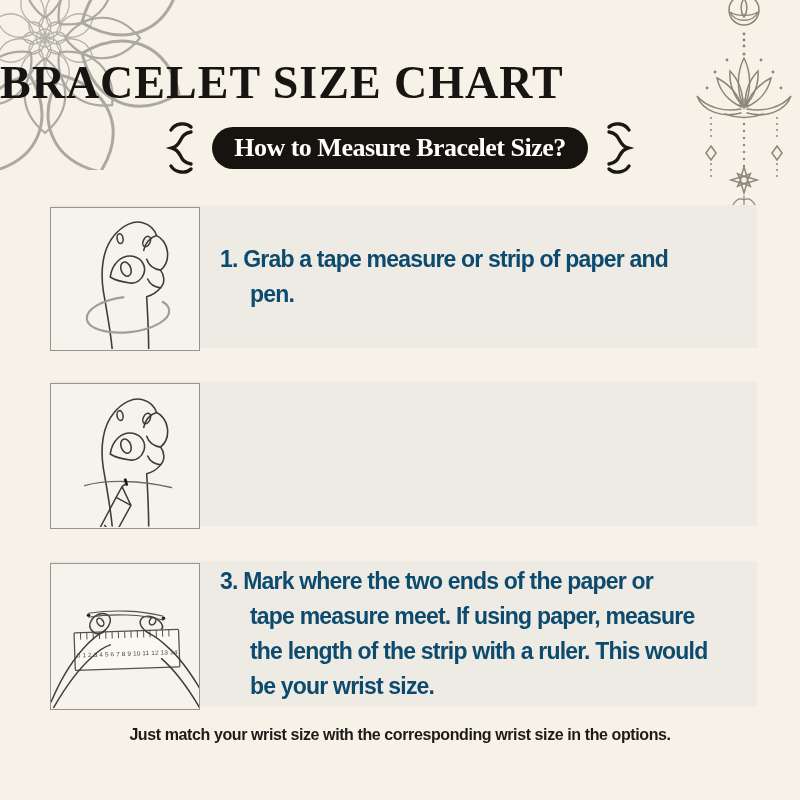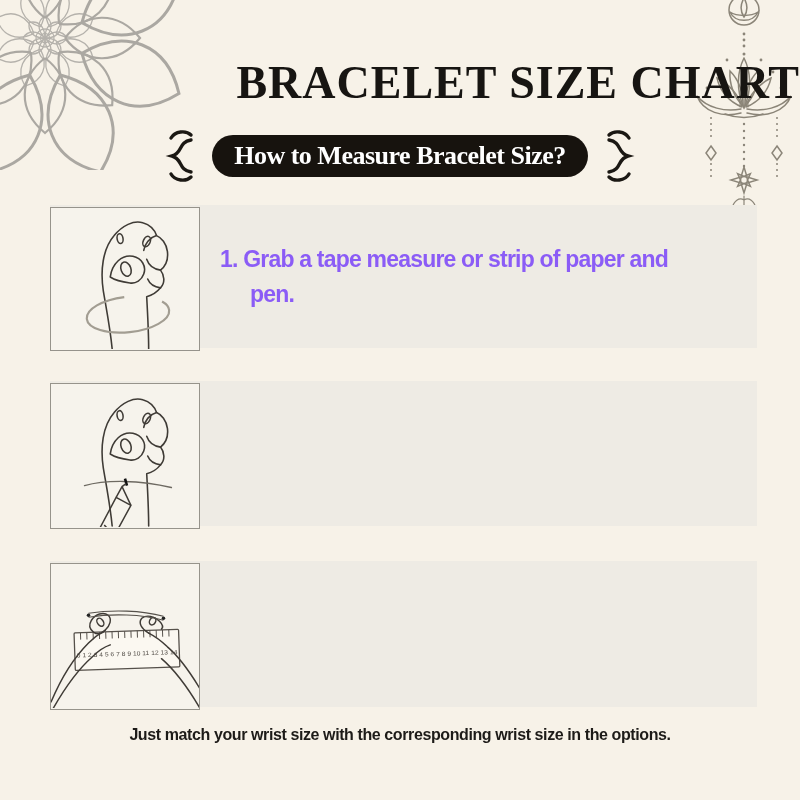--- a/index.html
+++ b/index.html
@@ -6,26 +6,26 @@
   body{
     width:800px;height:800px;position:relative;overflow:hidden;
     background:#f7f2e8;
     font-family:"Liberation Sans",sans-serif;
     color:#1d1b18;
   }
   .mandala{position:absolute;left:0;top:0;pointer-events:none;}
   .lotus{position:absolute;left:685px;top:0;pointer-events:none;}
   .title{
     position:absolute;left:0;top:56px;width:100%;
-    text-align:right;margin:0;
+    text-align:left;margin:0;
     font-family:"Liberation Serif",serif;font-weight:700;
     font-size:46px;letter-spacing:1px;color:#171512;
   }
   .badge-row{
-    position:absolute;left:0;top:128px;width:100%;
+    position:absolute;left:0;top:120px;width:100%;
     display:flex;justify-content:center;align-items:center;gap:12px;text-align:center;
   }
   .badge{
     background:#17130e;color:#ffffff;
     font-family:"Liberation Serif",serif;font-weight:700;
     font-size:26px;letter-spacing:-0.5px;
     line-height:32px;padding:5px 22px;border-radius:24px;
     white-space:nowrap;
   }
   .flourish-right{transform:scaleX(-1);}
@@ -36,21 +36,21 @@
   .row-2{top:381px;height:145px;}
   .row-3{top:561px;height:146px;}
   .img-box{
     position:absolute;left:0;top:2px;width:150px;height:calc(100% + 1px);
     background:#f6f3ec;border:1px solid #96938b;box-sizing:border-box;
   }
   .step-text{
     position:absolute;left:170px;top:50%;transform:translateY(-50%);
     font-size:23px;font-weight:600;letter-spacing:-0.8px;
     line-height:35px;white-space:pre;
-    padding-left:30px;text-indent:-30px;color:#8b5cf6;
+    padding-left:30px;text-indent:-30px;color:#0c4a6e;
   }
   .footer-note{
     position:absolute;left:0;top:726px;width:100%;text-align:center;
     font-size:16px;font-weight:600;letter-spacing:-0.4px;color:#1d1b18;
   }
 </style>
 </head>
 <body>
 
 <svg class="mandala" width="235" height="170" viewBox="0 0 235 170">
@@ -246,15 +246,19 @@
         <ellipse cx="103" cy="58" rx="3" ry="4" transform="rotate(30 103 58)"></ellipse>
       </g>
       <g fill="none" stroke="#55504a" stroke-width="1.1">
         <path d="M38,50 C62,46 92,47 114,53"></path>
         <path d="M38,54 C62,50 92,51 114,57"></path>
       </g>
       <circle cx="38" cy="52" r="1.8" fill="#222222"></circle>
       <circle cx="114" cy="55" r="1.8" fill="#222222"></circle>
     </svg>
   </div>
+  <div class="step-text">3. Mark where the two ends of the paper or
+tape measure meet. If using paper, measure
+the length of the strip with a ruler. This would
+be your wrist size.</div>
 </div>
 
 <div class="footer-note">Just match your wrist size with the corresponding wrist size in the options.</div>
 
 </body></html>

